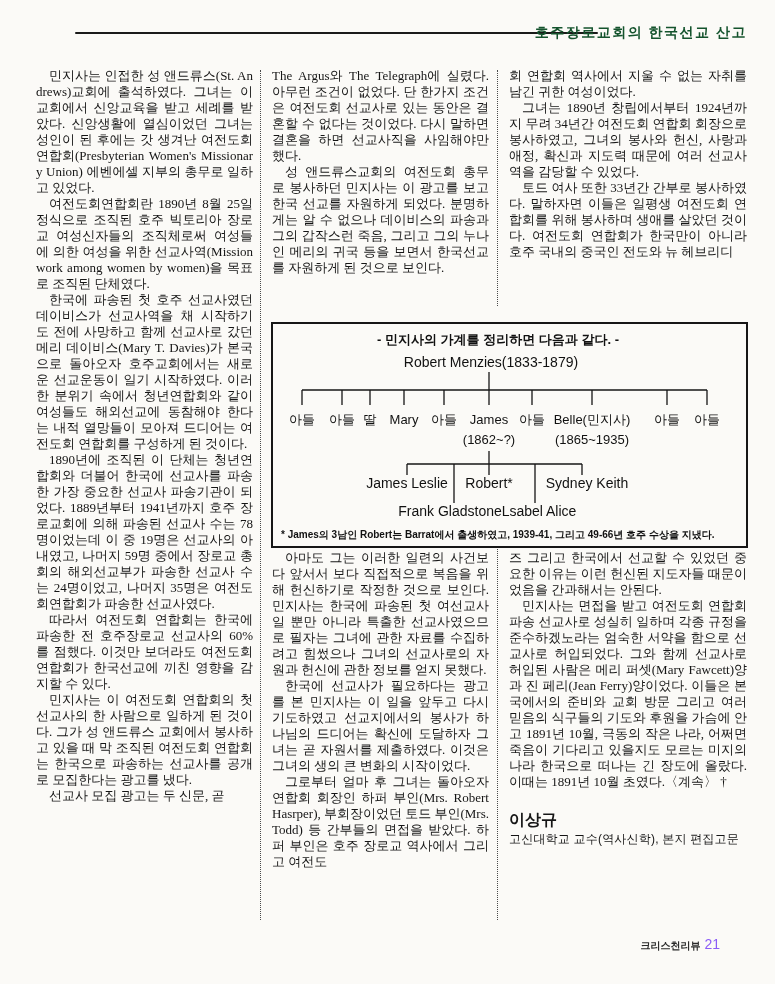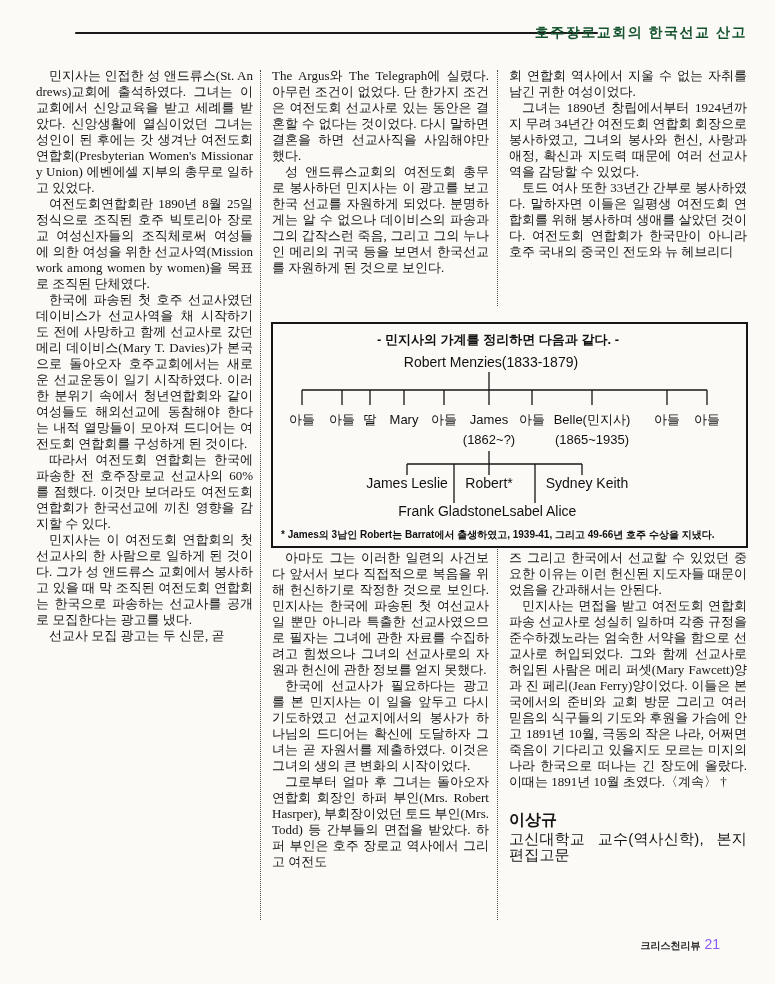--- a/index.html
+++ b/index.html
@@ -58,21 +58,21 @@
   .t-years{font-family:"Liberation Sans",sans-serif;font-size:13px;fill:#111;}
   .t-name{font-family:"Liberation Sans",sans-serif;font-size:14px;fill:#111;}
   .t-footnote{font-family:"Liberation Sans",sans-serif;font-size:10px;font-weight:bold;fill:#111;}
   
   .author-name{
     margin-top:22px;font-family:"Liberation Sans",sans-serif;
     font-weight:bold;font-size:16px;text-indent:0;
   }
   .author-title{
     margin-top:3px;font-family:"Liberation Sans",sans-serif;
-    font-size:15px;text-indent:0;letter-spacing:0.2px;
+    font-size:12px;text-indent:0;letter-spacing:0.2px;
   }
   
   .footer{
     position:absolute;right:55px;top:936px;
     display:flex;align-items:baseline;gap:4px;
   }
   .footer .mag{font-family:"Liberation Sans",sans-serif;font-weight:bold;font-size:10px;color:#2a2a2a;}
   .footer .num{font-family:"Liberation Sans",sans-serif;font-size:14px;color:#8b5cf6;}
 </style>
 </head>
@@ -84,20 +84,21 @@
   <div class="header-title">호주장로교회의 한국선교 산고</div>
 
   <div class="divider divider-1"></div>
   <div class="divider divider-2a"></div>
   <div class="divider divider-2b"></div>
 
   <div class="col col1">
       <p>민지사는 인접한 성 앤드류스(St. Andrews)교회에 출석하였다. 그녀는 이 교회에서 신앙교육을 받고 세례를 받았다. 신앙생활에 열심이었던 그녀는 성인이 된 후에는 갓 생겨난 여전도회연합회(Presbyterian Women's Missionary Union) 에벤에셀 지부의 총무로 일하고 있었다.</p>
       <p>여전도회연합회란 1890년 8월 25일 정식으로 조직된 호주 빅토리아 장로교 여성신자들의 조직체로써 여성들에 의한 여성을 위한 선교사역(Mission work among women by women)을 목표로 조직된 단체였다.</p>
       <p>한국에 파송된 첫 호주 선교사였던 데이비스가 선교사역을 채 시작하기도 전에 사망하고 함께 선교사로 갔던 메리 데이비스(Mary T. Davies)가 본국으로 돌아오자 호주교회에서는 새로운 선교운동이 일기 시작하였다. 이러한 분위기 속에서 청년연합회와 같이 여성들도 해외선교에 동참해야 한다는 내적 열망들이 모아져 드디어는 여전도회 연합회를 구성하게 된 것이다.</p>
+      <p>1890년에 조직된 이 단체는 청년연합회와 더불어 한국에 선교사를 파송한 가장 중요한 선교사 파송기관이 되었다. 1889년부터 1941년까지 호주 장로교회에 의해 파송된 선교사 수는 78명이었는데 이 중 19명은 선교사의 아내였고, 나머지 59명 중에서 장로교 총회의 해외선교부가 파송한 선교사 수는 24명이었고, 나머지 35명은 여전도회연합회가 파송한 선교사였다.</p>
       <p>따라서 여전도회 연합회는 한국에 파송한 전 호주장로교 선교사의 60%를 점했다. 이것만 보더라도 여전도회 연합회가 한국선교에 끼친 영향을 감지할 수 있다.</p>
       <p>민지사는 이 여전도회 연합회의 첫 선교사의 한 사람으로 일하게 된 것이다. 그가 성 앤드류스 교회에서 봉사하고 있을 때 막 조직된 여전도회 연합회는 한국으로 파송하는 선교사를 공개로 모집한다는 광고를 냈다.</p>
       <p>선교사 모집 광고는 두 신문, 곧</p>
     </div>
 
   <div class="col cont col2-top">
       <p>The Argus와 The Telegraph에 실렸다. 아무런 조건이 없었다. 단 한가지 조건은 여전도회 선교사로 있는 동안은 결혼할 수 없다는 것이었다. 다시 말하면 결혼을 하면 선교사직을 사임해야만 했다.</p>
       <p>성 앤드류스교회의 여전도회 총무로 봉사하던 민지사는 이 광고를 보고 한국 선교를 자원하게 되었다. 분명하게는 알 수 없으나 데이비스의 파송과 그의 갑작스런 죽음, 그리고 그의 누나인 메리의 귀국 등을 보면서 한국선교를 자원하게 된 것으로 보인다.</p>
     </div>
 

